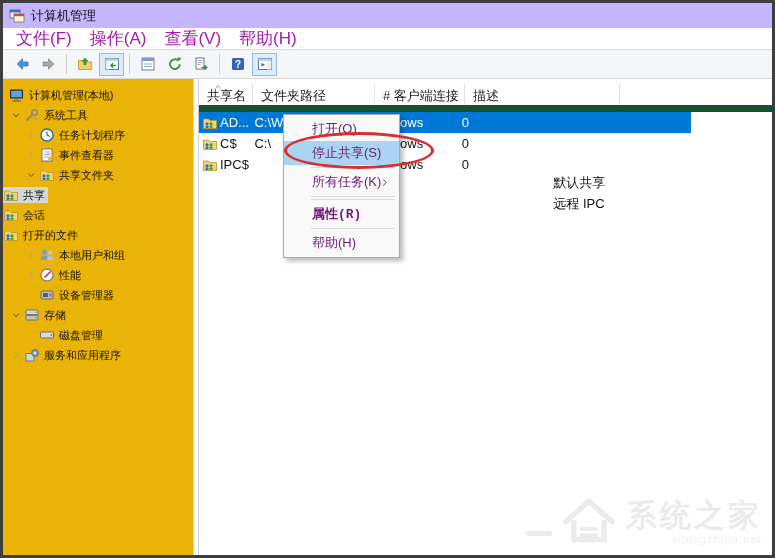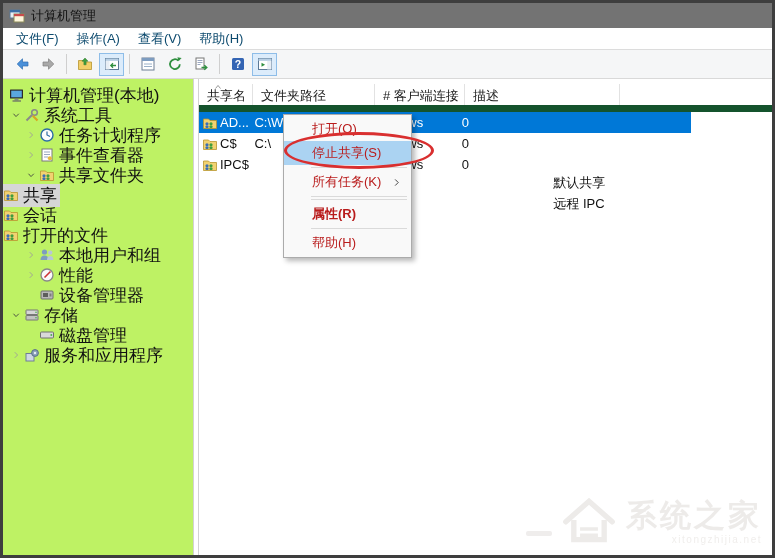--- a/index.html
+++ b/index.html
@@ -1,26 +1,26 @@
 <!DOCTYPE html>
 <html><head>
 <meta charset="utf-8">
 <style>
   html,body{margin:0;padding:0;}
   body{width:775px;height:558px;position:relative;font-family:"Liberation Sans","DejaVu Sans",sans-serif;background:#fff;overflow:hidden;}
   .window{position:absolute;inset:0;border:3px solid #3e3e3e;box-sizing:border-box;background:#fff;display:flex;flex-direction:column;overflow:hidden;}
-  .titlebar{height:25px;flex:none;display:flex;align-items:center;gap:6px;padding-left:6px;font-size:13px;color:#111;background:#737373;}
-  .menubar{height:21px;flex:none;display:flex;align-items:center;font-size:13px;color:#0c4a6e;background:#fff;border-bottom:1px solid #dcdcdc;padding-left:4px;}
+  .titlebar{height:25px;flex:none;display:flex;align-items:center;gap:6px;padding-left:6px;font-size:13px;color:#111;background:#c4b5fd;}
+  .menubar{height:21px;flex:none;display:flex;align-items:center;font-size:17px;color:#a21caf;background:#fff;border-bottom:1px solid #dcdcdc;padding-left:4px;}
   .mitem{padding:2px 9px;cursor:default;}
   .toolbar{height:28px;flex:none;background:#f5f6f7;border-bottom:1px solid #d9d9d9;display:flex;align-items:center;padding-left:5px;}
   .tbtn{width:25px;height:23px;display:flex;align-items:center;justify-content:center;border:1px solid transparent;margin:0 1px;box-sizing:border-box;}
   .tbtn.toggled{background:#dcecfb;border-color:#8ebde8;}
   .tsep{width:1px;height:20px;background:#cfcfcf;margin:0 4px;flex:none;}
   .content{flex:1;display:flex;min-height:0;position:relative;background:#fff;}
-  .tree{width:190px;flex:none;border-right:1px solid #d2d2d2;background:#bef264;padding-top:6px;font-size:17px;color:#111;overflow:hidden;}
+  .tree{width:190px;flex:none;border-right:1px solid #d2d2d2;background:#eab308;padding-top:6px;font-size:11px;color:#111;overflow:hidden;}
   .splitter{width:4px;flex:none;background:#fff;border-right:1px solid #d2d2d2;}
   .trow{height:20px;display:flex;align-items:center;white-space:nowrap;}
   .lvl0{padding-left:6px;}
   .lvl1{padding-left:5px;}
   .lvl2{padding-left:20px;}
   .lvl3{}
   .chev{width:16px;flex:none;display:flex;align-items:center;justify-content:center;}
   .hl{display:flex;align-items:center;padding-right:3px;}
   .trow.selected .hl{background:#d6d6d6;}
   .ticon{width:17px;flex:none;display:flex;align-items:center;}
@@ -31,24 +31,24 @@
   .lheader{height:26px;flex:none;display:flex;align-items:flex-end;border-bottom:7px solid #14532d;}
   .hcell{box-sizing:border-box;height:21px;padding:3px 0 0 8px;border-right:1px solid #e2e2e2;white-space:nowrap;overflow:hidden;position:relative;color:#1a1a1a;}
   .c0{width:54px;}.c1{width:122px;}.c2{width:96px;}.c3{width:90px;}.c4{width:155px;margin-top:39px;}
   .hfill{flex:1;height:21px;}
   .sort{position:absolute;left:14px;top:-2px;}
   .lrow{height:21px;width:492px;display:flex;}
   .lrow.selected{background:#0078d7;color:#fff;}
   .cell{box-sizing:border-box;height:100%;display:flex;align-items:center;padding-left:4px;white-space:nowrap;overflow:hidden;}
   .cell.name{padding-left:3px;gap:2px;}
   .cell.desc{padding-left:10px;}
-  .ctxmenu{position:absolute;left:280px;top:111px;width:129px;box-sizing:border-box;background:#f9f9f9;border:1px solid #ababab;box-shadow:3px 3px 5px rgba(0,0,0,.28);padding:2px 0;z-index:5;font-size:13px;color:#b91c1c;}
+  .ctxmenu{position:absolute;left:280px;top:111px;width:117px;box-sizing:border-box;background:#f9f9f9;border:1px solid #ababab;box-shadow:3px 3px 5px rgba(0,0,0,.28);padding:2px 0;z-index:5;font-size:13px;color:#701a75;}
   .citem{height:24px;display:flex;align-items:center;padding-left:28px;position:relative;cursor:default;}
   .citem.hilite{background:#abd3f2;}
-  .citem.bold{font-weight:bold;}
+  .citem.bold{font-weight:bold;font-family:Liberation Mono, monospace;}
   .csep{height:1px;background:#dadada;margin:2px 4px 2px 27px;}
   .carrow{position:absolute;right:9px;top:6px;}
   .ellipse{position:absolute;left:281px;top:129px;width:150px;height:37px;box-sizing:border-box;border:3px solid #d92f2f;border-radius:50%;z-index:8;pointer-events:none;}
   .watermark{position:absolute;right:10px;bottom:6px;display:flex;align-items:center;gap:8px;color:#edebe9;z-index:1;user-select:none;}
   .wm-dash{width:26px;height:5px;background:#efedec;border-radius:2px;margin-top:22px;}
   .wm-col{display:flex;flex-direction:column;align-items:flex-end;}
   .wm-title{font-size:31px;font-weight:bold;letter-spacing:3px;color:#edebe9;line-height:1;}
   .wm-sub{font-size:10px;letter-spacing:1.5px;color:#f0eeec;margin-top:3px;}
 </style>
 </head>

